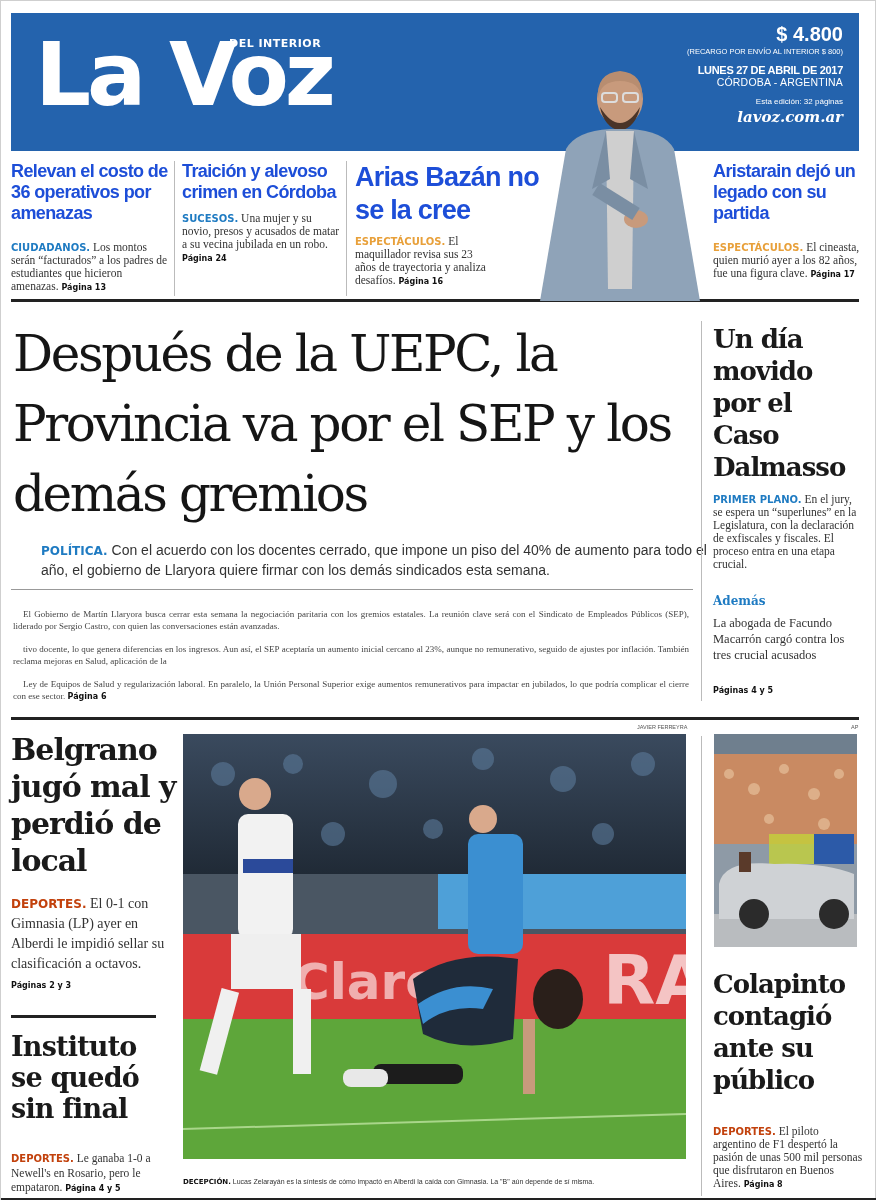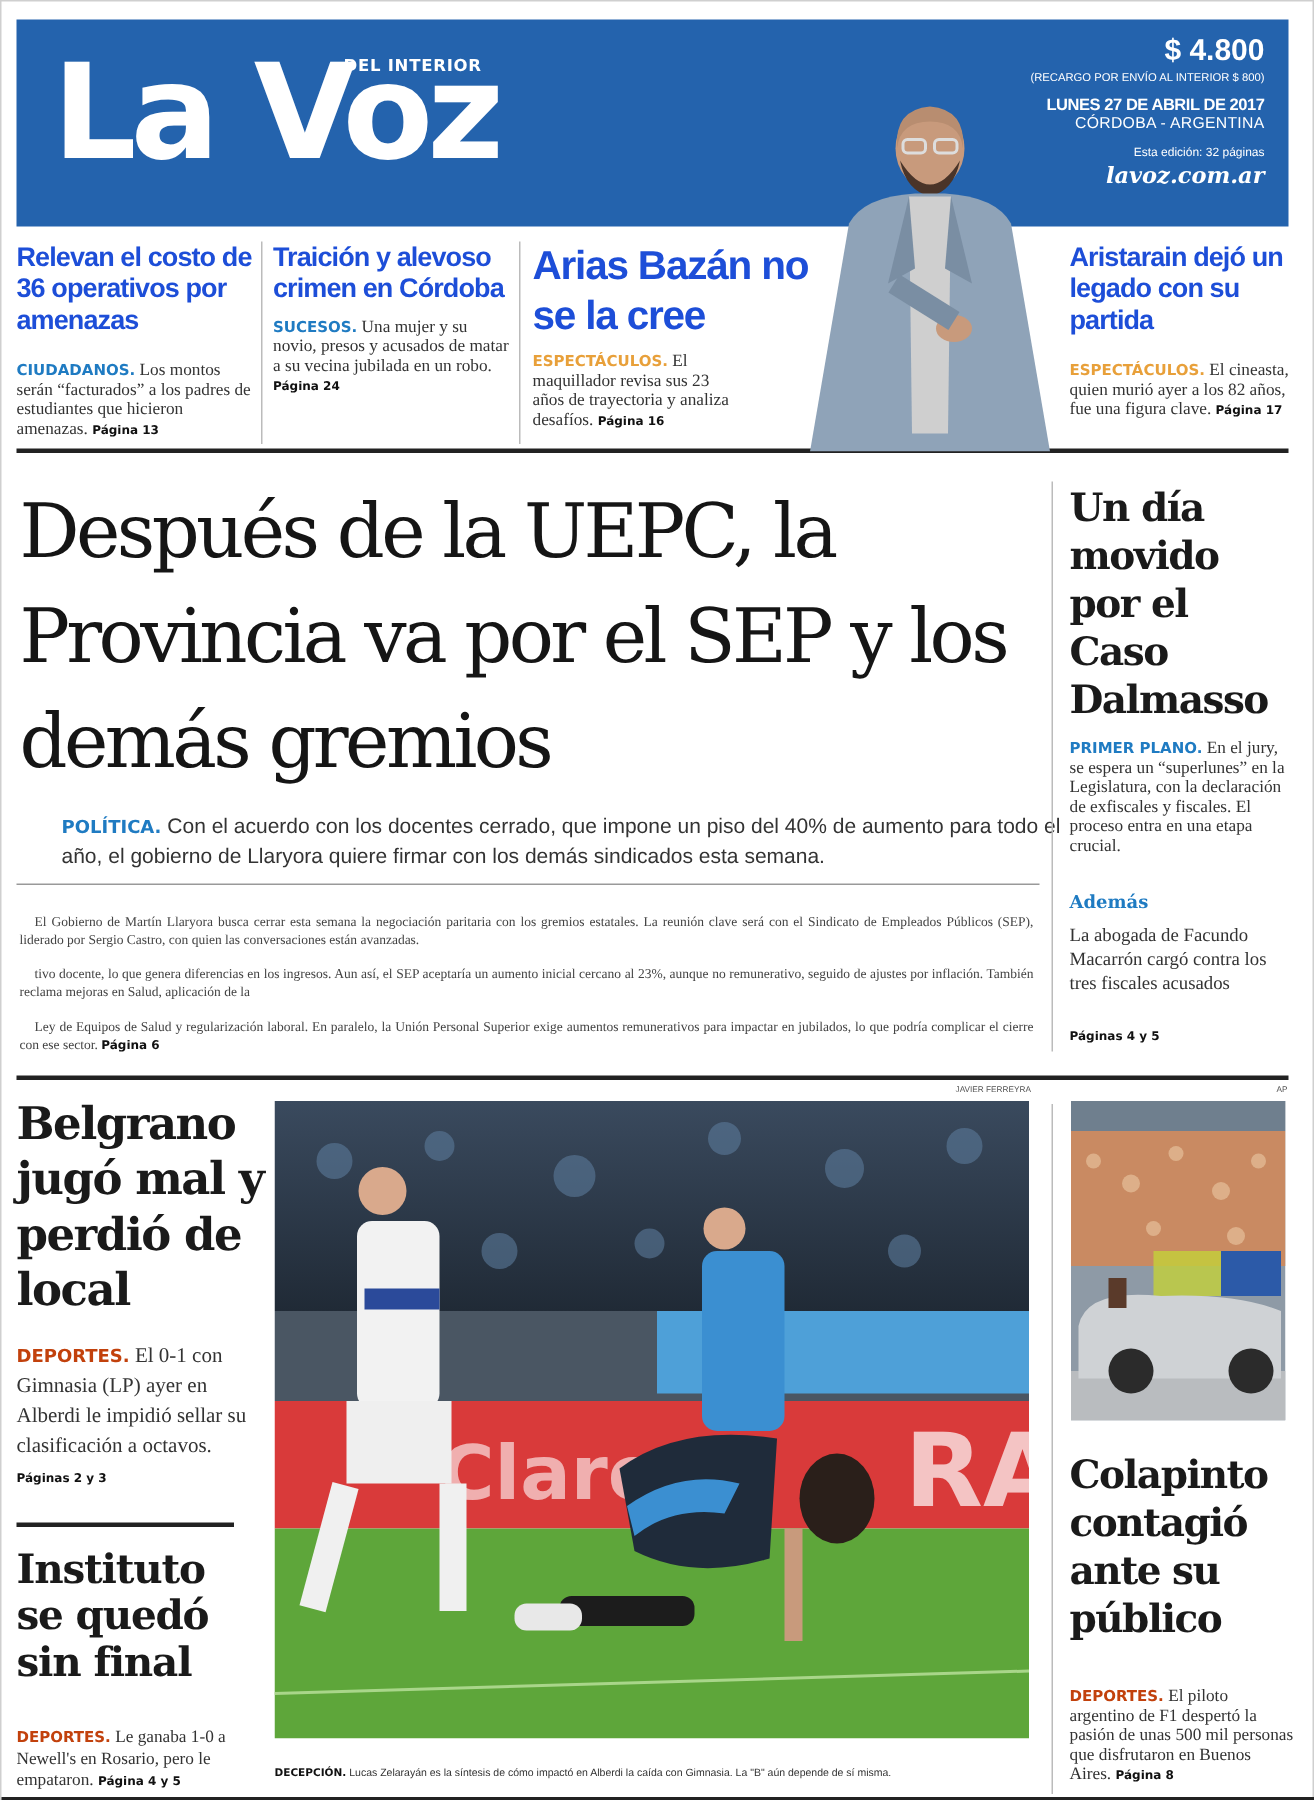--- a/index.html
+++ b/index.html
@@ -132,21 +132,21 @@
       </div>
     <div class="body-col">
         <p><span>Ley de Equipos de Salud y regularización laboral. En paralelo, la Unión Personal Superior exige aumentos remunerativos para impactar en jubilados, lo que podría complicar el cierre con ese sector. </span><span class="pg">Página 6</span></p>
       </div>
   </div>
   <div class="vrule" style="left:700px;top:320px;height:380px;"></div>
 
   <h2 class="side-head">Un día movido por el Caso Dalmasso</h2>
   <p class="side-dek"><span class="sec blue">PRIMER PLANO.</span><span> En el jury, se espera un “superlunes” en la Legislatura, con la declaración de exfiscales y fiscales. El proceso entra en una etapa crucial.</span></p>
   <div class="ademas-label">Además</div>
-  <div class="ademas-text">La abogada de Facundo Macarrón cargó contra los tres fiscales acusados</div>
+  <div class="ademas-text">La abogada de Facundo Macarrón cargó contra los tres crucial acusados</div>
   <div class="ademas-pg pg">Páginas 4 y 5</div>
 
   <div class="rule-thick" style="left:10px;top:716px;width:848px;"></div>
   <div class="photo-credit" style="left:636px;top:723px;">JAVIER FERREYRA</div>
   <div class="photo-credit" style="left:850px;top:723px;">AP</div>
 
   <h2 class="belgrano-head">Belgrano jugó mal y perdió de local</h2>
   <p class="belgrano-dek"><span class="sec green">DEPORTES.</span><span> El 0-1 con Gimnasia (LP) ayer en Alberdi le impidió sellar su clasificación a octavos. </span><span class="pg">Páginas 2 y 3</span></p>
   <div class="rule-thick" style="left:10px;top:1014px;width:145px;"></div>
 

